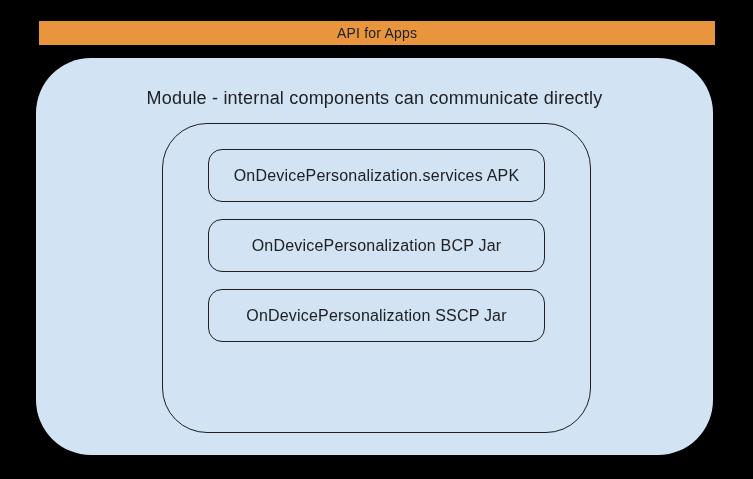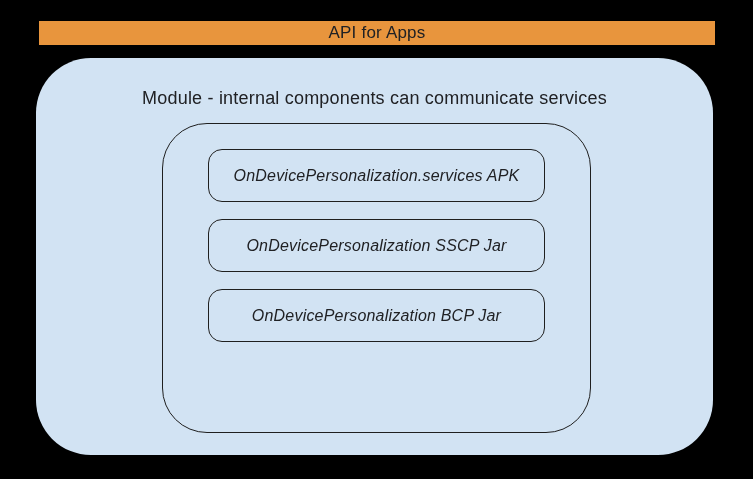--- a/index.html
+++ b/index.html
@@ -21,21 +21,21 @@
     left: 39px;
     top: 21px;
     width: 676px;
     height: 24px;
     background: #E8953D;
     display: flex;
     align-items: center;
     justify-content: center;
   }
   .banner-label {
-    font-size: 17px;
+    font-size: 14px;
     color: #202124;
     letter-spacing: 0.2px;
   }
   
   .module {
     position: absolute;
     left: 36px;
     top: 58px;
     width: 677px;
     height: 397px;
@@ -59,21 +59,20 @@
     top: 65px;
     width: 429px;
     height: 310px;
     border: 1.5px solid #1F1F1F;
     border-radius: 45px;
     display: flex;
     flex-direction: column;
     align-items: center;
     padding-top: 25px;
     gap: 17px;
-    font-style: italic;
   }
   .component-box {
     width: 337px;
     height: 53px;
     flex: 0 0 53px;
     background: #D2E3F3;
     border: 1.5px solid #1F1F1F;
     border-radius: 14px;
     display: flex;
     align-items: center;
@@ -89,33 +88,33 @@
 </head>
 <body>
 
 <div class="stage">
 
   <div class="banner">
     <span class="banner-label">API for Apps</span>
   </div>
 
   <div class="module">
-    <div class="module-title">Module - internal components can communicate services</div>
+    <div class="module-title">Module - internal components can communicate directly</div>
 
     <div class="inner-group">
 
       <div class="component-box">
         <span class="component-label">OnDevicePersonalization.services APK</span>
       </div>
 
 
       <div class="component-box">
-        <span class="component-label">OnDevicePersonalization SSCP Jar</span>
+        <span class="component-label">OnDevicePersonalization BCP Jar</span>
       </div>
 
       <div class="component-box">
-        <span class="component-label">OnDevicePersonalization BCP Jar</span>
+        <span class="component-label">OnDevicePersonalization SSCP Jar</span>
       </div>
 
     </div>
   </div>
 
 </div>
 
 </body></html>

